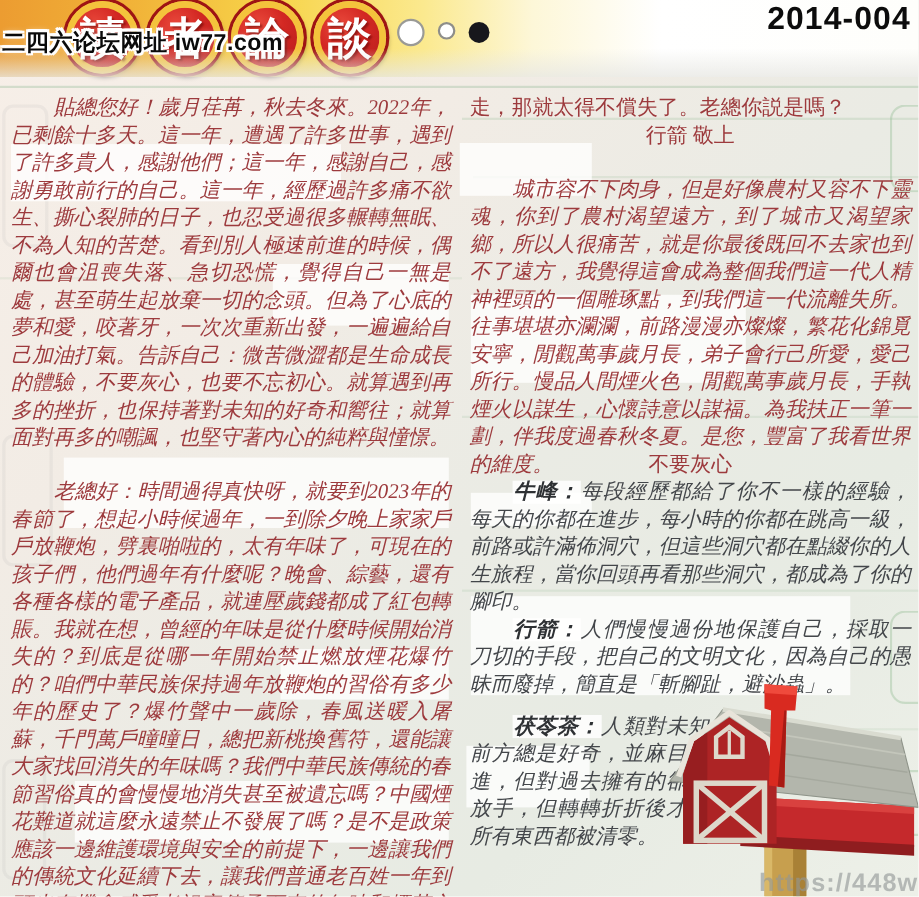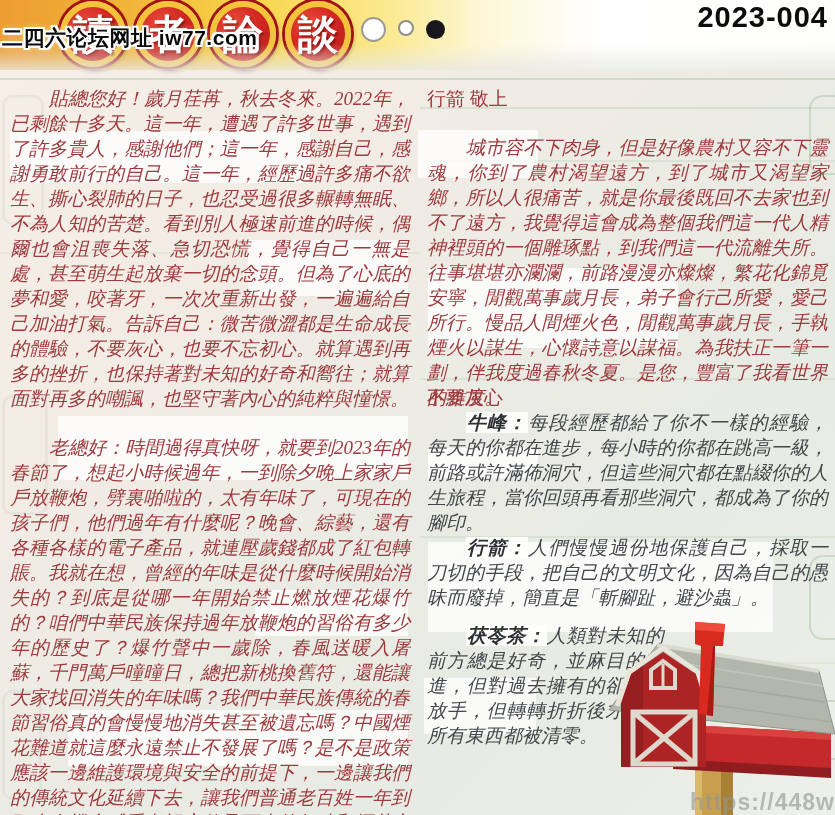--- a/index.html
+++ b/index.html
@@ -49,21 +49,21 @@
     color:#0c0c0c; letter-spacing:1px; }
 
   
   .col { position:absolute; top:86px; z-index:2;
     font-family:"Liberation Serif","DejaVu Serif",serif;
     font-size:19px; line-height:25px; text-align:justify; }
   .col-left  { left:10px;  width:400px; }
   .col-right { left:427px; width:401px; }
   .letter { color:#9d3a3d; }
   .indent { text-indent:2.05em;font-style:italic; }
-  .sig { color:#9d3a3d; text-align:left; }
+  .sig { color:#9d3a3d; text-align:center; }
   .sig-overlay { margin-top:-25px; }
   .gap1 { margin-top:24px; }
   .gap2 { }
   .reply { color:#43464a; }
   .reply-name { font-weight:700; color:#2e3134; background:rgba(255,255,255,0.85); padding:0 1px; }
   .reply-narrow { width:237px; margin-top:13px; }
 
   
   .mailbox { position:absolute; left:603px; top:612px; width:232px; height:203px; z-index:2; }
 
@@ -115,29 +115,30 @@
           <span>論</span>
         </div>
       <div class="badge">
           <span>談</span>
         </div>
     </div>
     <div class="circle c1"></div>
     <div class="circle c2"></div>
     <div class="circle c3"></div>
     <div class="overlay-title">二四六论坛网址 iw77.com</div>
-    <div class="issue-number">2023-004</div>
+    <div class="issue-number">2014-004</div>
   </header>
 
   <section class="col col-left">
     <p class="letter indent">貼總您好！歲月荏苒，秋去冬來。2022年，已剩餘十多天。這一年，遭遇了許多世事，遇到了許多貴人，感謝他們；這一年，感謝自己，感謝勇敢前行的自己。這一年，經歷過許多痛不欲生、撕心裂肺的日子，也忍受過很多輾轉無眠、不為人知的苦楚。看到別人極速前進的時候，偶爾也會沮喪失落、急切恐慌，覺得自己一無是處，甚至萌生起放棄一切的念頭。但為了心底的夢和愛，咬著牙，一次次重新出發，一遍遍給自己加油打氣。告訴自己：微苦微澀都是生命成長的體驗，不要灰心，也要不忘初心。就算遇到再多的挫折，也保持著對未知的好奇和嚮往；就算面對再多的嘲諷，也堅守著內心的純粹與憧憬。</p>
     <p class="letter indent gap1">老總好：時間過得真快呀，就要到2023年的春節了，想起小時候過年，一到除夕晚上家家戶戶放鞭炮，劈裏啪啦的，太有年味了，可現在的孩子們，他們過年有什麼呢？晚會、綜藝，還有各種各樣的電子產品，就連壓歲錢都成了紅包轉賬。我就在想，曾經的年味是從什麼時候開始消失的？到底是從哪一年開始禁止燃放煙花爆竹的？咱們中華民族保持過年放鞭炮的習俗有多少年的歷史了？爆竹聲中一歲除，春風送暖入屠蘇，千門萬戶曈曈日，總把新桃換舊符，還能讓大家找回消失的年味嗎？我們中華民族傳統的春節習俗真的會慢慢地消失甚至被遺忘嗎？中國煙花難道就這麼永遠禁止不發展了嗎？是不是政策應該一邊維護環境與安全的前提下，一邊讓我們的傳統文化延續下去，讓我們普通老百姓一年到頭也有機會感受老祖宗傳承下來的年味和煙花之美，最近韓國把煙花拿去聯合國申遺了，反正今年過年我還是挺想看見煙花的，萬一再像端午節一樣，更多屬於我們的傳統節日被別的國家搶</p>
   </section>
 
   <section class="col col-right">
+    <p class="letter">走，那就太得不償失了。老總你説是嗎？</p>
     <div class="sig">行箭 敬上</div>
     <p class="letter indent gap1">城市容不下肉身，但是好像農村又容不下靈魂，你到了農村渴望遠方，到了城市又渴望家鄉，所以人很痛苦，就是你最後既回不去家也到不了遠方，我覺得這會成為整個我們這一代人精神裡頭的一個雕琢點，到我們這一代流離失所。往事堪堪亦瀾瀾，前路漫漫亦燦燦，繁花化錦覓安寧，閒觀萬事歲月長，弟子會行己所愛，愛己所行。慢品人間煙火色，閒觀萬事歲月長，手執煙火以謀生，心懷詩意以謀福。為我扶正一筆一劃，伴我度過春秋冬夏。是您，豐富了我看世界的維度。</p>
     <div class="sig sig-overlay">不要灰心</div>
 
     <p class="reply indent gap2"><span class="reply-name">牛峰：</span><span>每段經歷都給了你不一樣的經驗，每天的你都在進步，每小時的你都在跳高一級，前路或許滿佈洞穴，但這些洞穴都在點綴你的人生旅程，當你回頭再看那些洞穴，都成為了你的腳印。</span></p>
 
     <p class="reply indent gap2"><span class="reply-name">行箭：</span><span>人們慢慢過份地保護自己，採取一刀切的手段，把自己的文明文化，因為自己的愚昧而廢掉，簡直是「斬腳趾，避沙蟲」。</span></p>
 
     <p class="reply indent gap2 reply-narrow"><span class="reply-name">茯苓茶：</span><span>人類對未知的前方總是好奇，並麻目的前進，但對過去擁有的卻不想放手，但轉轉折折後才發覺所有東西都被清零。</span></p>
   </section>

